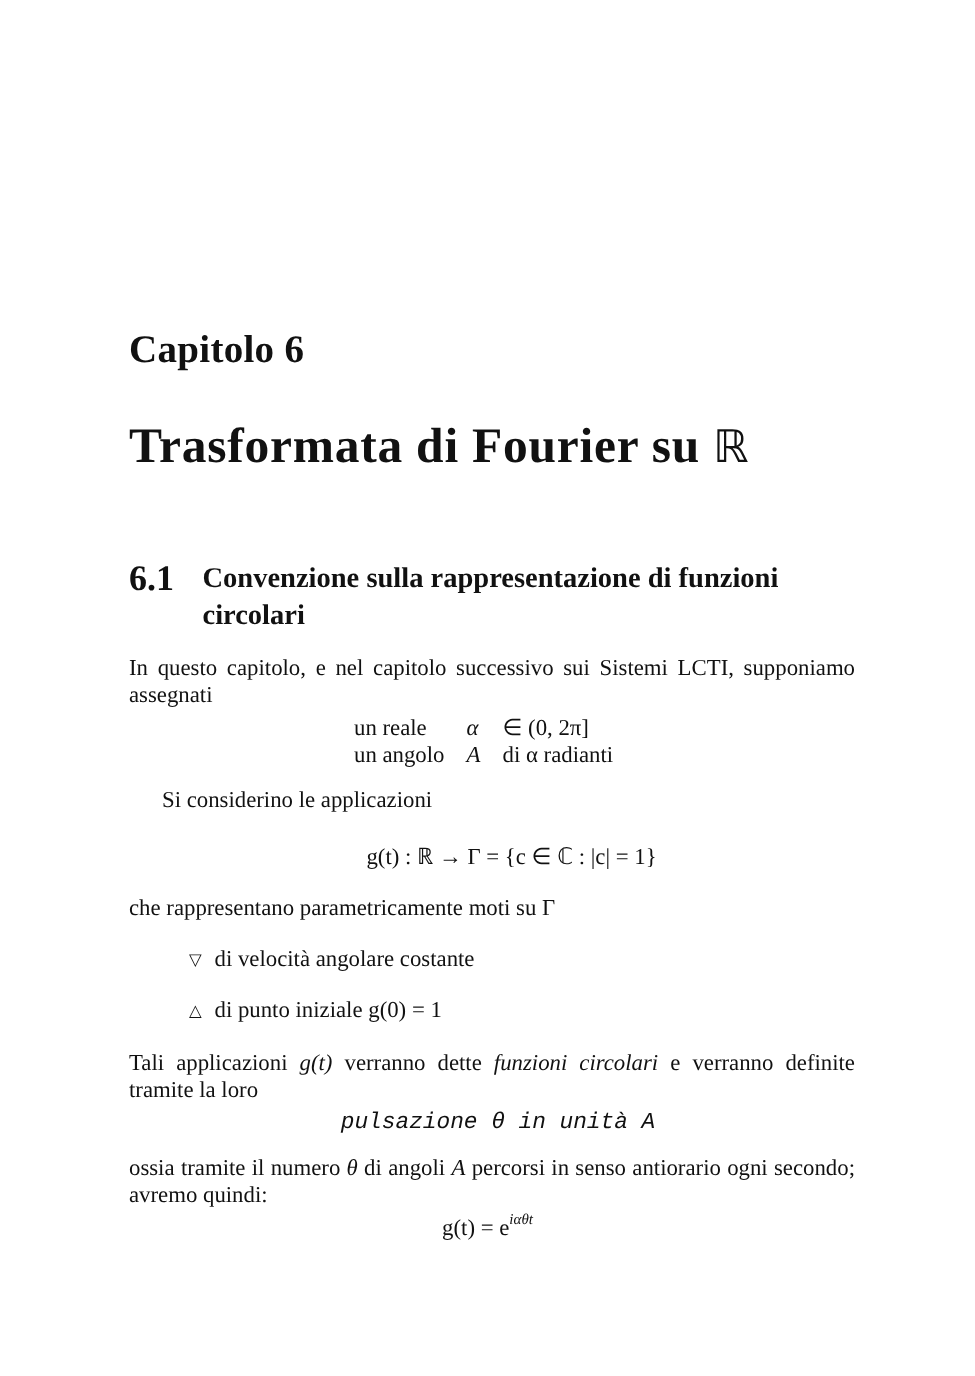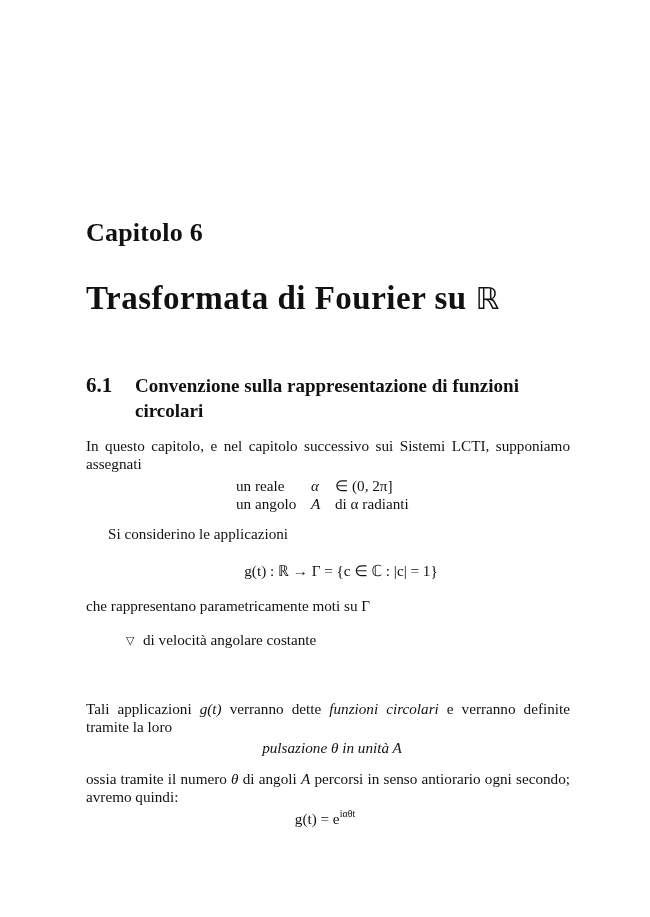--- a/index.html
+++ b/index.html
@@ -37,21 +37,21 @@
       font-family: "Liberation Serif", serif;
       letter-spacing: 0.5px;
     }
     .bbR {
       font-family: "DejaVu Sans", sans-serif;
       font-weight: normal;
       font-size: 30px;
     }
     .section-number {
       left: 86px; top: 373px;
-      font-size: 21px;
+      font-size: 24px;
       font-weight: bold;
       font-family: "Liberation Serif", serif;
     }
     .section-title {
       left: 135px; top: 373px;
       width: 450px;
       font-size: 19px;
       font-weight: bold;
       font-family: "Liberation Serif", serif;
       line-height: 25px;
@@ -83,33 +83,33 @@
     .bullet { left: 126px; font-size: 15.2px; font-family: "Liberation Serif", serif; }
     .bullet1 { top: 631px; }
     .bullet2 { top: 665px; }
     .bullet .glyph { display: inline-block; width: 17px; font-size: 11px; font-family: "DejaVu Sans", sans-serif; vertical-align: 1px; }
     .para4 { left: 86px; top: 700px; width: 484px; }
     .centered-it {
       left: 0; width: 650px; top: 739px;
       text-align: center;
       font-size: 15.2px;
       font-style: italic;
-      font-family: Liberation Serif, serif;
+      font-family: Liberation Mono, monospace;
       padding-left: 14px;
       box-sizing: border-box;
     }
     .para5 { left: 86px; top: 770px; width: 484px; }
     .eq2 {
       left: 0; width: 650px; top: 808px;
       text-align: center;
       font-size: 15.2px;
       font-family: "Liberation Serif", serif;
       padding-left: 0px;
     }
-    .eq2 sup { font-size: 10px; vertical-align: 7px; margin-top: 25px; }
+    .eq2 sup { font-size: 10px; font-style: italic; vertical-align: 7px; margin-top: 25px; }
     .mi { font-style: italic; }
   </style>
 </head>
 <body>
 
 <div class="page">
 
   <div class="abs chapter-label">Capitolo 6</div>
 
   <div class="abs chapter-title">
@@ -132,20 +132,23 @@
 
   <div class="abs body-text para2">Si considerino le applicazioni</div>
 
   <div class="abs eq1">g(t) : ℝ → Γ = {c ∈ ℂ : |c| = 1}</div>
 
   <div class="abs bullet bullet1">
     <span class="glyph">▽</span><span>di velocità angolare costante</span>
   </div>
 
   <div class="abs body-text para3">che rappresentano parametricamente moti su Γ</div>
+  <div class="abs bullet bullet2">
+    <span class="glyph">△</span><span>di punto iniziale g(0) = 1</span>
+  </div>
 
   <div class="abs body-text para4"><span>Tali applicazioni </span><span class="mi">g(t)</span><span> verranno dette </span><span class="it">funzioni circolari</span><span>  e verranno definite tramite la loro</span></div>
 
   <div class="abs centered-it">pulsazione θ in unità A</div>
 
   <div class="abs body-text para5"><span>ossia tramite il numero </span><span class="mi">θ</span><span> di angoli </span><span class="mi">A</span><span> percorsi in senso antiorario ogni secondo; avremo quindi:</span></div>
 
   <div class="abs eq2"><span>g(t) = e</span><sup>iαθt</sup></div>
 
 </div>

